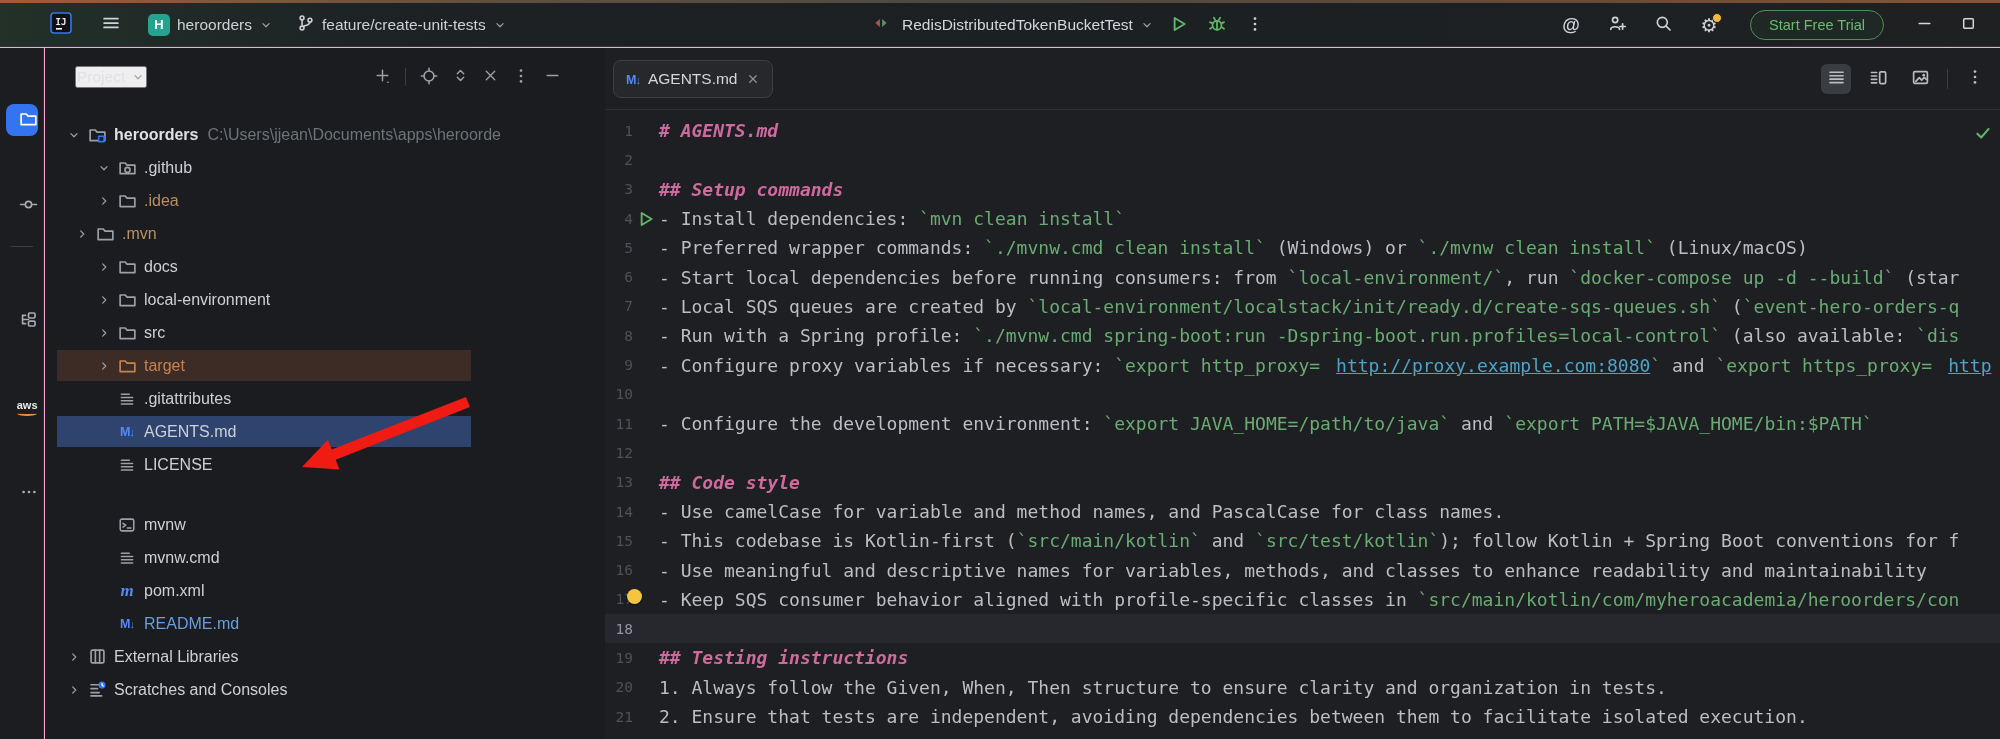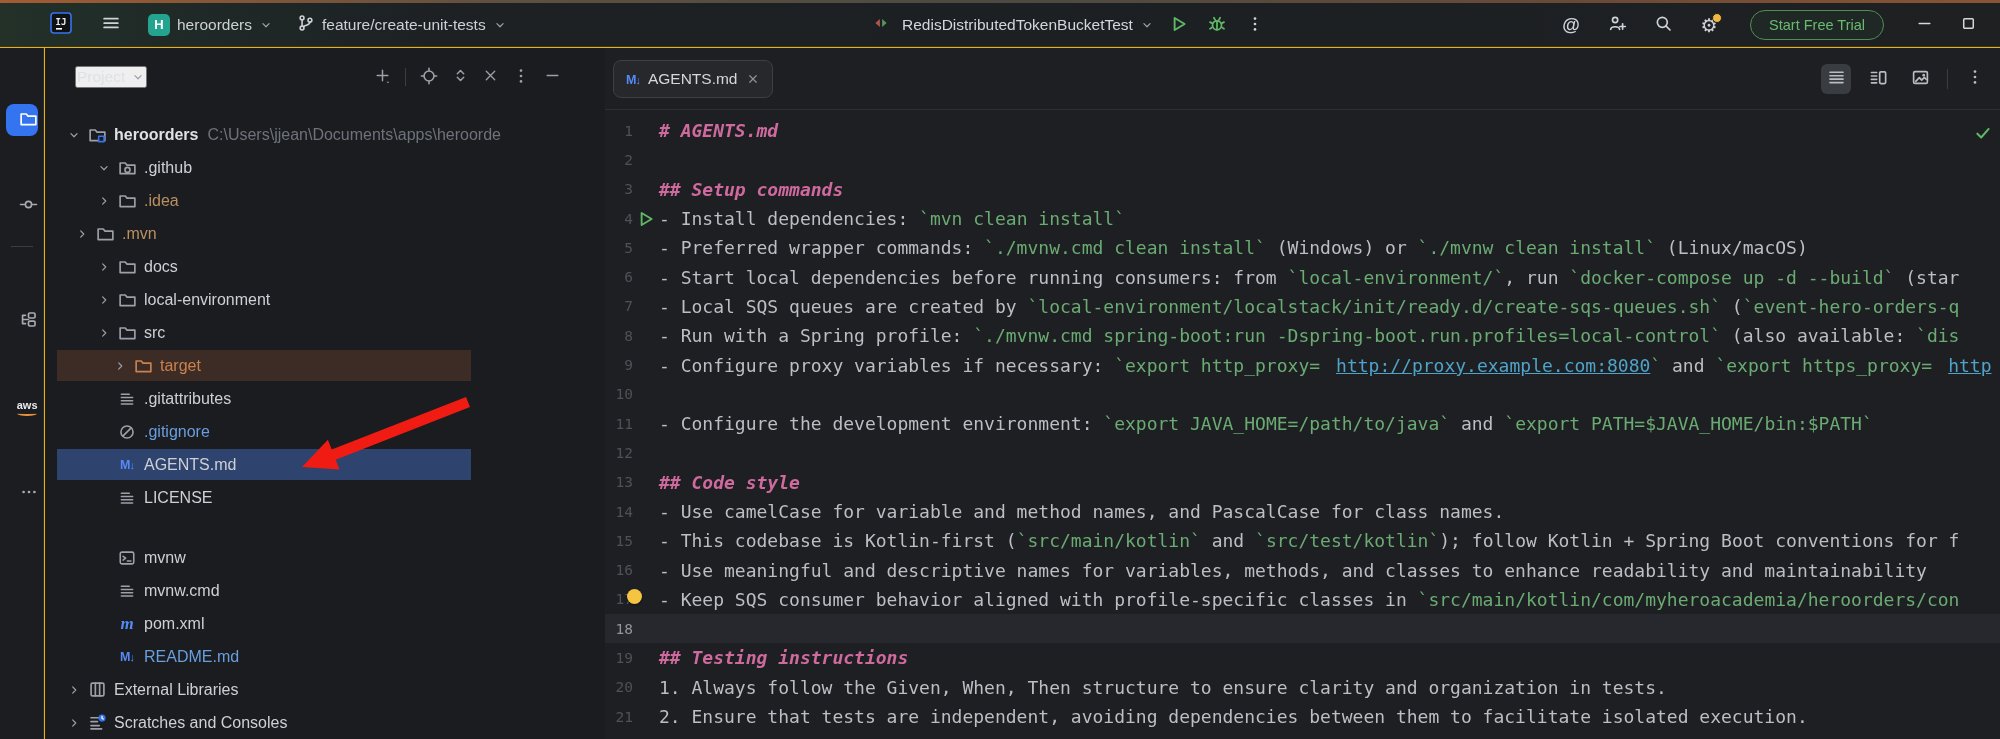--- a/index.html
+++ b/index.html
@@ -1,18 +1,18 @@
 <!DOCTYPE html>
 <html><head>
 <meta charset="utf-8">
 <style>
   * { margin:0; padding:0; box-sizing:border-box; }
   html,body { width:2000px; height:739px; overflow:hidden; background:#1e1f22;
               font-family:"Liberation Sans", sans-serif; }
-  #stage { position:relative; width:2000px; height:739px; background:#eab308; }
+  #stage { position:relative; width:2000px; height:739px; background:#f9a8d4; }
 
   
   #top-edge { position:absolute; left:0; top:0; width:100%; height:3px;
     background:linear-gradient(90deg,#a35c32,#60503f 25%,#4c4a42 50%,#6b4a36 80%,#8a5534); }
 
   
   #topbar { position:absolute; left:0; top:3px; width:100%; height:44px;
     background:linear-gradient(90deg,#233129 0,#1f2927 200px,#1d2124 430px,#1d2023 60%,#1e2022 100%);
     border-bottom:1px solid #323438; display:flex; align-items:center; color:#ced0d6; }
   .tb-left { display:flex; align-items:center; padding-left:48px; gap:24px; }
@@ -396,51 +396,41 @@
                 <path d="M6.5 4.5 10 8l-3.5 3.5"></path>
               </svg>
             </span>
             <span class="t-icon">
               <svg width="19" height="19" viewBox="0 0 16 16" fill="none" stroke="currentColor" stroke-width="1.4" stroke-linecap="round" stroke-linejoin="round">
                 <path d="M1.8 13.2V4.2h4.3l1.5 1.8h6.6v7.2z"></path>
               </svg>
             </span>
             <span class="t-label">src</span>
           </div>
-          <div class="trow st-excluded row-target" style="padding-left: 66px;">
+          <div class="trow st-excluded row-target" style="padding-left: 50px;">
             <span class="t-chev">
               <svg width="14" height="14" viewBox="0 0 16 16" fill="none" stroke="currentColor" stroke-width="1.4" stroke-linecap="round" stroke-linejoin="round">
                 <path d="M6.5 4.5 10 8l-3.5 3.5"></path>
               </svg>
             </span>
             <span class="t-icon">
               <svg width="19" height="19" viewBox="0 0 16 16" fill="none" stroke="currentColor" stroke-width="1.4" stroke-linecap="round" stroke-linejoin="round">
                 <path d="M1.8 13.2V4.2h4.3l1.5 1.8h6.6v7.2z"></path>
               </svg>
             </span>
             <span class="t-label">target</span>
           </div>
           <div class="trow" style="padding-left: 50px;">
             <span class="t-chev"></span>
             <span class="t-icon">
               <svg width="18" height="18" viewBox="0 0 16 16" fill="none" stroke="currentColor" stroke-width="1.4" stroke-linecap="round" stroke-linejoin="round">
                 <path d="M3 3.8h7M3 6.7h10M3 9.6h10M3 12.5h10"></path>
               </svg>
             </span>
             <span class="t-label">.gitattributes</span>
-          </div>
-          <div class="trow st-modified" style="padding-left: 50px;">
-            <span class="t-chev"></span>
-            <span class="t-icon">
-              <svg width="18" height="18" viewBox="0 0 16 16" fill="none" stroke="currentColor" stroke-width="1.4" stroke-linecap="round" stroke-linejoin="round">
-                <circle cx="8" cy="8" r="5.4"></circle>
-                <path d="M4.3 11.7 11.7 4.3"></path>
-              </svg>
-            </span>
-            <span class="t-label">.gitignore</span>
           </div>
           <div class="trow row-selected" style="padding-left: 50px;">
             <span class="t-chev"></span>
             <span class="t-icon">
               <span class="mdmark">M<span class="mdarr">↓</span></span>
             </span>
             <span class="t-label">AGENTS.md</span>
           </div>
           <div class="trow" style="padding-left: 50px;">
             <span class="t-chev"></span>

